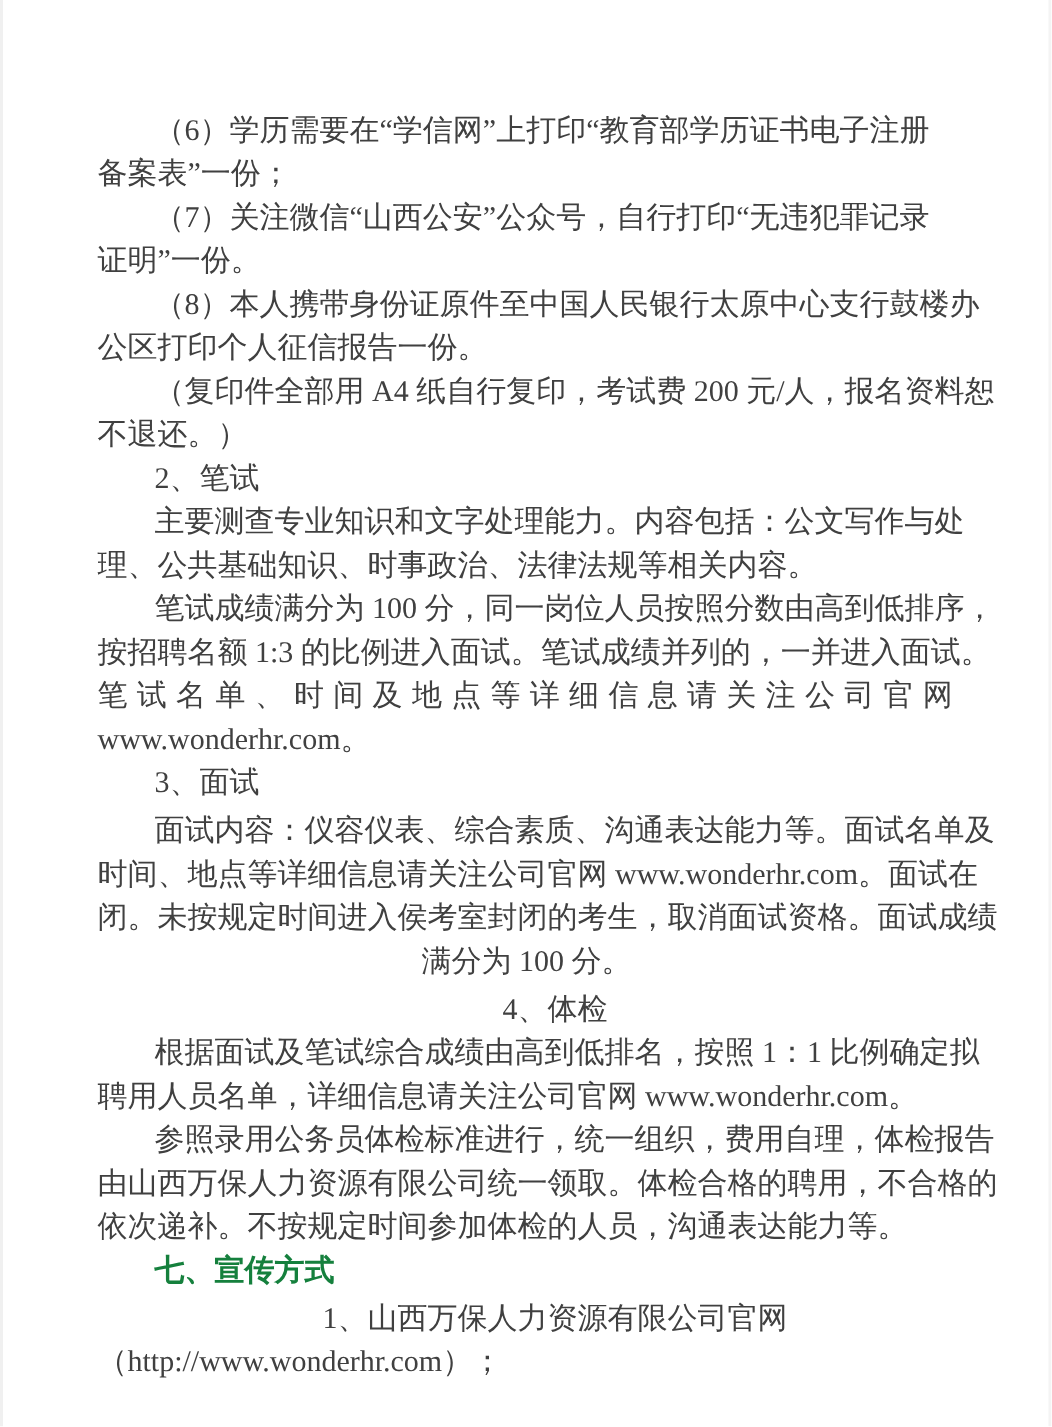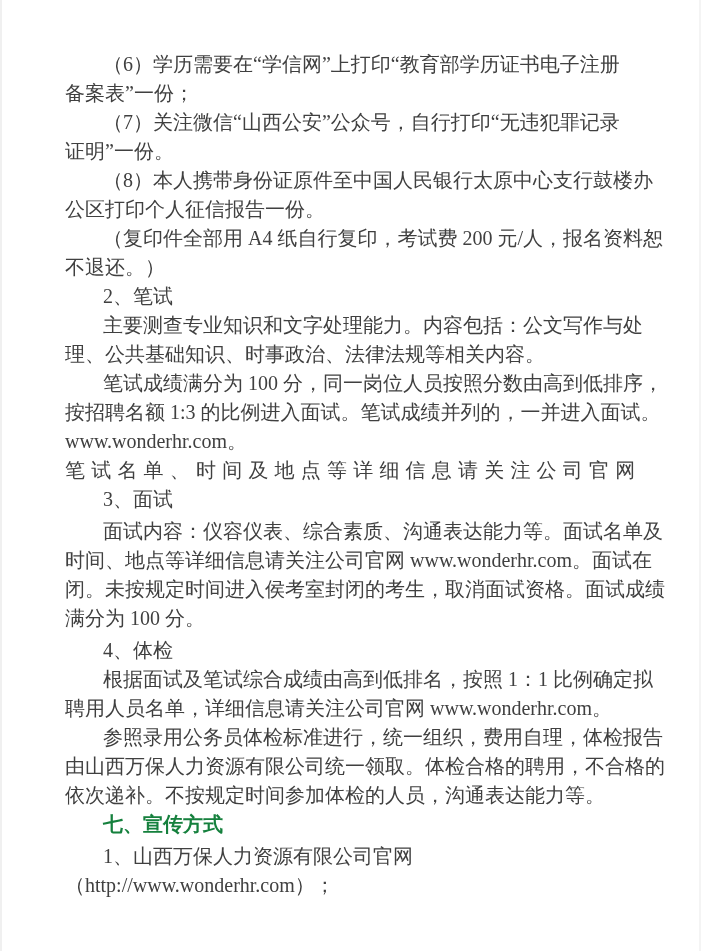--- a/index.html
+++ b/index.html
@@ -7,35 +7,35 @@
     margin: 0;
     padding: 0;
     background: #ffffff;
   }
   .page {
     position: relative;
     width: 701px;
     height: 951px;
     box-sizing: border-box;
     background: #ffffff;
-    padding: 50px 62px 0 63px;
+    padding: 73px 62px 0 63px;
     border-left: 2px solid #f0f0f0;
     border-right: 2px solid #f4f4f4;
     font-family: "Liberation Serif", "DejaVu Serif", serif;
     font-size: 20px;
     line-height: 29px;
     color: #404040;
     overflow: hidden;
   }
   .para { margin: 0; }
   .line { white-space: nowrap; }
   .indent { text-indent: 38px; }
   .spread { letter-spacing: 6.2px; }
   .mt5 { margin-top: 0; }
-  .mt3 { margin-top: 3px; }
+  .mt3 { margin-top: 3px; text-align: center; }
   .heading-bold { font-weight: 700; color: #15803d; }
 </style>
 </head>
 <body>
 
 <div class="page">
 
   <div class="para">
     <div class="line indent">（6）学历需要在“学信网”上打印“教育部学历证书电子注册</div>
     <div class="line">备案表”一份；</div>
@@ -61,22 +61,22 @@
   </div>
 
   <div class="para">
     <div class="line indent">主要测查专业知识和文字处理能力。内容包括：公文写作与处</div>
     <div class="line">理、公共基础知识、时事政治、法律法规等相关内容。</div>
   </div>
 
   <div class="para">
     <div class="line indent">笔试成绩满分为 100 分，同一岗位人员按照分数由高到低排序，</div>
     <div class="line">按招聘名额 1:3 的比例进入面试。笔试成绩并列的，一并进入面试。</div>
+    <div class="line spread">笔试名单、时间及地点等详细信息请关注公司官网</div>
     <div class="line">www.wonderhr.com。</div>
-    <div class="line spread">笔试名单、时间及地点等详细信息请关注公司官网</div>
   </div>
 
   <div class="para">
     <div class="line indent">3、面试</div>
   </div>
 
   <div class="para mt3">
     <div class="line indent">面试内容：仪容仪表、综合素质、沟通表达能力等。面试名单及</div>
     <div class="line">时间、地点等详细信息请关注公司官网 www.wonderhr.com。面试在</div>
     <div class="line">闭。未按规定时间进入侯考室封闭的考生，取消面试资格。面试成绩</div>

